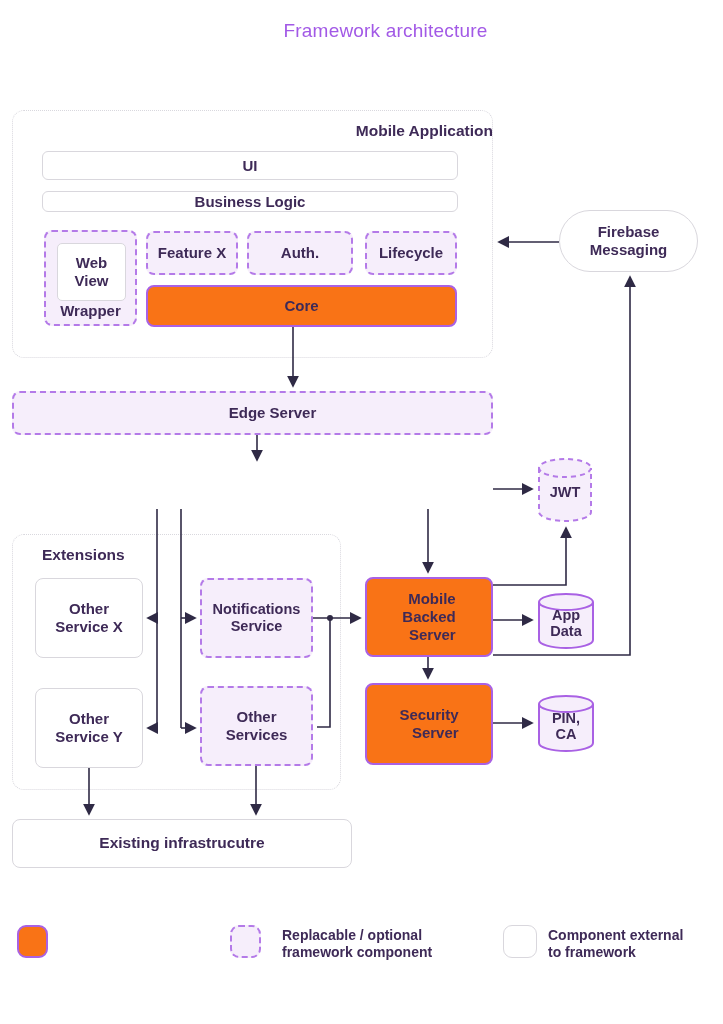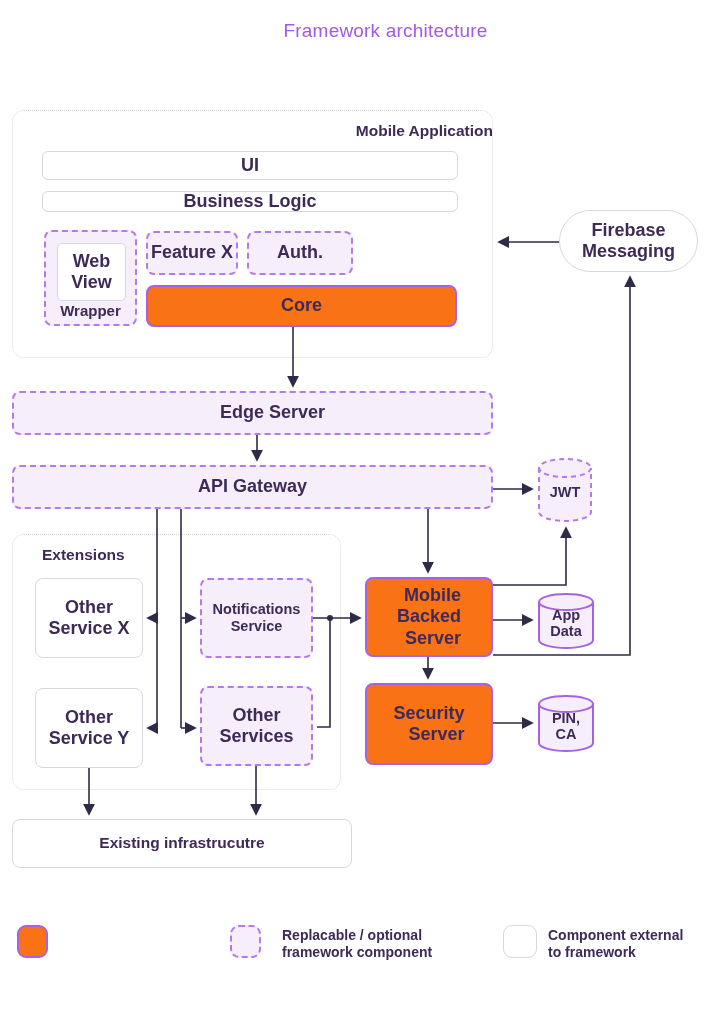--- a/index.html
+++ b/index.html
@@ -4,21 +4,21 @@
 <style>
   html,body{margin:0;padding:0;background:#ffffff;}
   .canvas{position:relative;width:723px;height:1024px;background:#ffffff;
           font-family:"Liberation Sans",sans-serif;color:#3e2a57;overflow:hidden;}
   .ml{white-space:pre-line;}
   .abs{position:absolute;box-sizing:border-box;}
   .title{left:0;top:20px;width:723px;text-align:center;font-size:19px;font-weight:500;color:#a259e6;letter-spacing:.2px;padding-left:48px;}
   .container{border:1.5px dotted #d9d8de;border-radius:12px;background:#ffffff;}
   .container-label{font-size:15.5px;font-weight:700;color:#3e2a57;}
   .node{display:flex;align-items:center;justify-content:center;text-align:center;
-        font-size:18px;font-weight:600;line-height:1.18;border-radius:8px;}
+        font-size:15px;font-weight:600;line-height:1.18;border-radius:8px;}
   .plain{background:#ffffff;border:1.2px solid #d9d7dd;}
   .dashed{background:#f6eefb;border:2px dashed #b47ae8;}
   .solid{background:#f97316;border:2px solid #a961e4;text-align:right;}
   .pill{border-radius:32px;}
   .svg-layer{position:absolute;left:0;top:0;width:723px;height:1024px;pointer-events:none;z-index:6;}
   .cyl{z-index:3;}
   .cyl .cyl-label{position:absolute;left:0;right:0;top:0;bottom:0;display:flex;align-items:center;justify-content:center;
         text-align:center;font-size:14.5px;font-weight:600;line-height:1.1;padding-top:6px;}
   .legend-text{font-size:14px;font-weight:700;line-height:1.18;color:#3e2a57;}
   .swatch{width:31px;height:33px;border-radius:9px;}
@@ -38,27 +38,27 @@
   <div class="abs node plain z2" style="left:42px;top:191px;width:416px;height:21px;border-radius:6px;">Business Logic</div>
 
   <div class="abs dashed z2" style="left:44px;top:230px;width:93px;height:96px;border-radius:8px;">
     <div class="abs node plain ml" style="left:11px;top:11px;width:69px;height:58px;border-radius:5px;">Web
 View</div>
     <div class="abs" style="left:0;bottom:5px;width:100%;text-align:center;font-size:15px;font-weight:600;">Wrapper</div>
   </div>
 
   <div class="abs node dashed z2" style="left:146px;top:231px;width:92px;height:44px;">Feature X</div>
   <div class="abs node dashed z2" style="left:247px;top:231px;width:106px;height:44px;text-align:right;">Auth.</div>
+  <div class="abs node dashed z2" style="left:365px;top:231px;width:92px;height:44px;">Lifecycle</div>
   <div class="abs node solid z2" style="left:146px;top:285px;width:311px;height:42px;">Core</div>
 
   <div class="abs node plain pill ml z2" style="left:559px;top:210px;width:139px;height:62px;">Firebase
 Messaging</div>
 
   <div class="abs node dashed z2" style="left:12px;top:391px;width:481px;height:44px;padding-left:40px;">Edge Server</div>
-  <div class="abs node dashed z2" style="left:12px;top:465px;width:481px;height:44px;">API Gateway</div>
 
   <div class="abs cyl" style="left:537px;top:457px;width:56px;height:66px;">
     <svg width="56" height="66">
       <path d="M2,11 v44 a26,9 0 0 0 52,0 v-44" fill="#f6eefb" stroke="#b47ae8" stroke-width="2" stroke-dasharray="5 4"></path>
       <ellipse cx="28" cy="11" rx="26" ry="9" fill="#f6eefb" stroke="#b47ae8" stroke-width="2" stroke-dasharray="5 4"></ellipse>
     </svg>
     <div class="cyl-label">JWT</div>
   </div>
 
   <div class="abs container z2" style="left:12px;top:534px;width:329px;height:256px;"></div>

